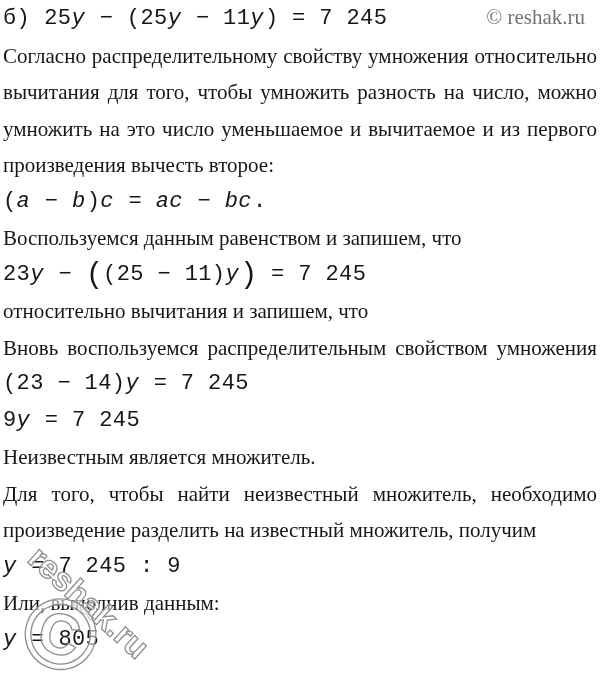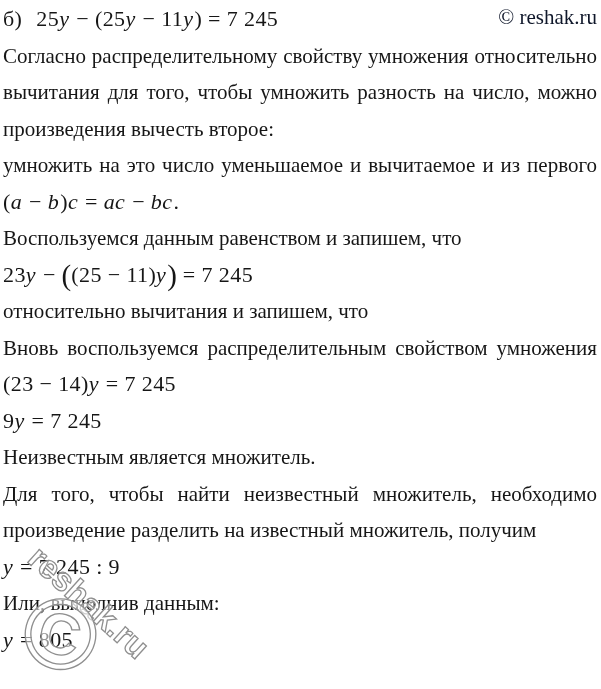--- a/index.html
+++ b/index.html
@@ -28,54 +28,55 @@
   }
   .line.text { font-size: 21px; }
   .line.text.just {
     white-space: normal;
     text-align: justify;
     text-align-last: justify;
   }
   .line.math {
     font-size: 22px;
     letter-spacing: 0.4px;
+    font-family: Liberation Mono, monospace;
   }
   .line.math .it {
     font-style: italic;
     padding-right: 1px;
   }
   .line.math .label { margin-right: 14px; }
   .line.math .big {
     font-size: 29px;
     vertical-align: -3px;
     letter-spacing: 0;
   }
   .brand {
     position: absolute;
-    top: 5px; right: 4px;
+    top: 5px; right: 16px;
     font-size: 21px;
-    color: #0f172a;
+    color: #737373;
     white-space: nowrap;
   }
   #watermark {
     position: absolute;
     left: 0; top: 525px;
     pointer-events: none;
   }
 </style>
 </head>
 <body>
 
 <div id="doc">
   <div>
       <div class="line math"><span class="label">б)</span><span class="up">25</span><span class="it">y</span><span class="up"> − (25</span><span class="it">y</span><span class="up"> − 11</span><span class="it">y</span><span class="up">) = 7 245</span></div>
       <div class="line text just">Согласно распределительному свойству умножения относительно</div>
       <div class="line text just">вычитания для того, чтобы умножить разность на число, можно</div>
+      <div class="line text just">умножить на это число уменьшаемое и вычитаемое и из первого</div>
       <div class="line text">произведения вычесть второе:</div>
-      <div class="line text just">умножить на это число уменьшаемое и вычитаемое и из первого</div>
       <div class="line math"><span class="up">(</span><span class="it">a</span><span class="up"> − </span><span class="it">b</span><span class="up">)</span><span class="it">c</span><span class="up"> = </span><span class="it">ac</span><span class="up"> − </span><span class="it">bc</span><span class="up">.</span></div>
       <div class="line text">Воспользуемся данным равенством и запишем, что</div>
       <div class="line math"><span class="up">23</span><span class="it">y</span><span class="up"> − </span><span class="big">(</span><span class="up">(25 − 11)</span><span class="it">y</span><span class="big">)</span><span class="up"> = 7 245</span></div>
       <div class="line text">относительно вычитания и запишем, что</div>
       <div class="line text just">Вновь воспользуемся распределительным свойством умножения</div>
       <div class="line math"><span class="up">(23 − 14)</span><span class="it">y</span><span class="up"> = 7 245</span></div>
       <div class="line math"><span class="up">9</span><span class="it">y</span><span class="up"> = 7 245</span></div>
       <div class="line text">Неизвестным является множитель.</div>
       <div class="line text just">Для того, чтобы найти неизвестный множитель, необходимо</div>
       <div class="line text">произведение разделить на известный множитель, получим</div>

